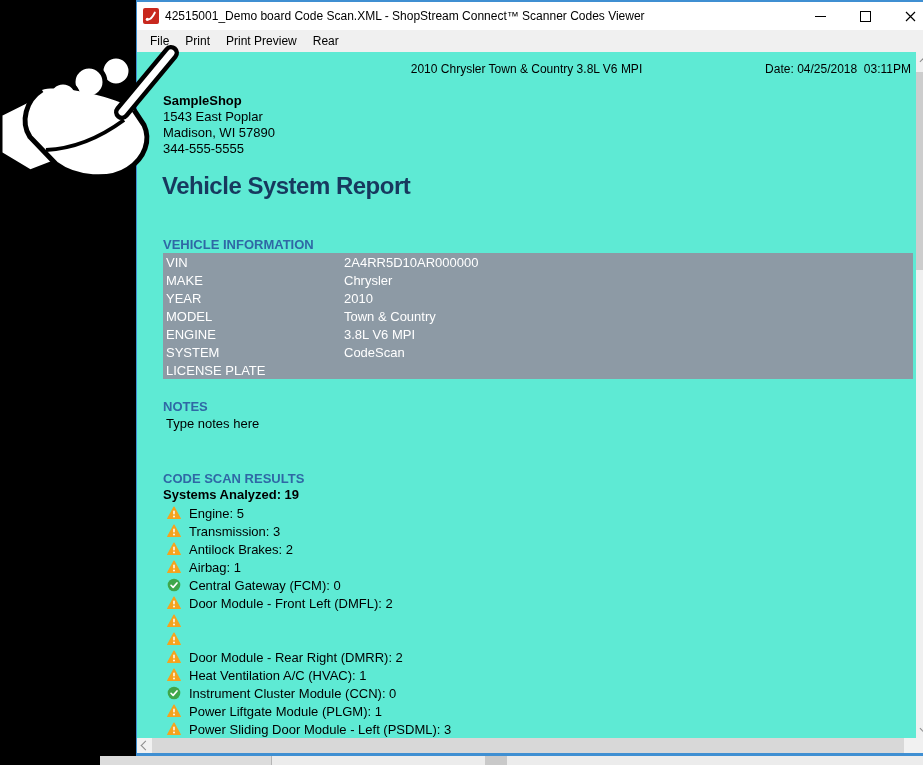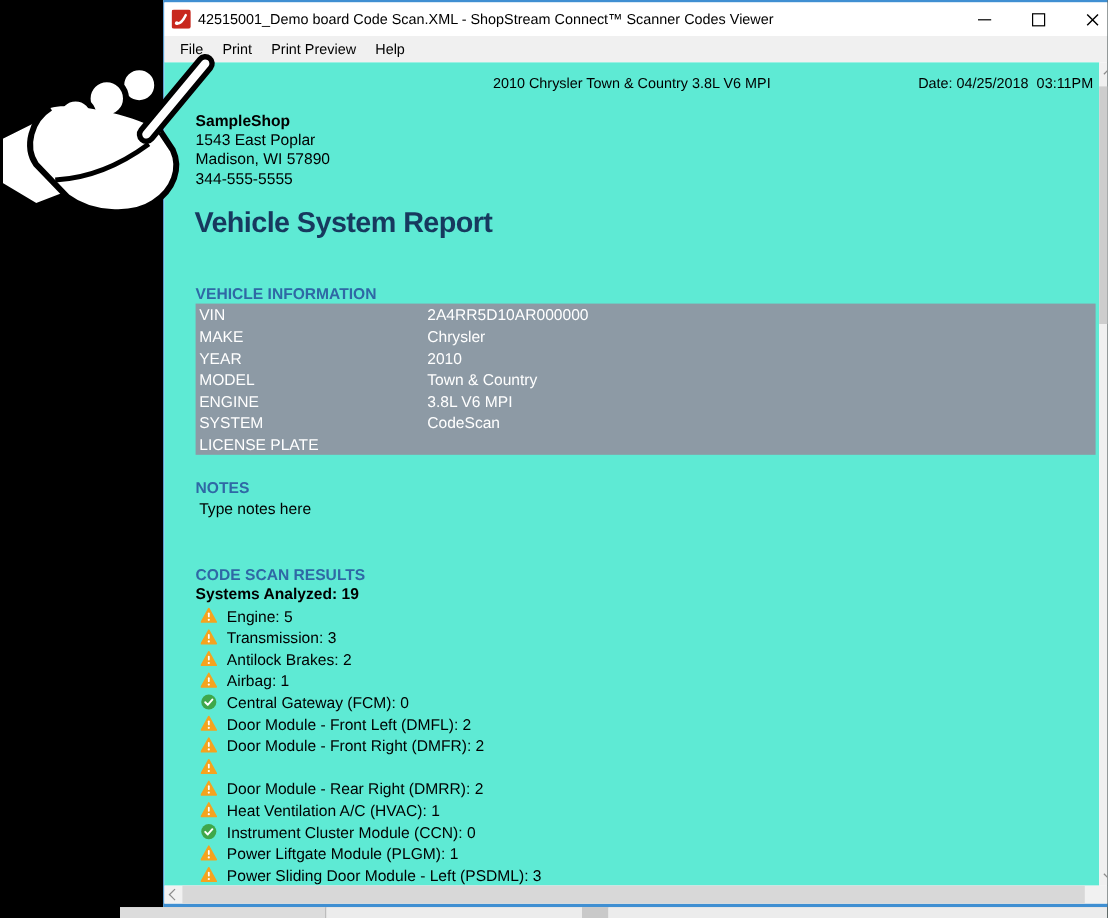--- a/index.html
+++ b/index.html
@@ -27,21 +27,21 @@
   
   .doc-head-center{position:absolute;top:10px;left:0;width:100%;text-align:center;font-size:12px;}
   .doc-head-date{position:absolute;top:10px;right:5px;font-size:12px;white-space:pre;}
   .shop{position:absolute;left:26px;top:41px;line-height:16px;font-size:13px;}
   .shop .b{font-weight:bold;}
   .report-title{position:absolute;left:25px;top:120px;font-size:24px;font-weight:bold;
                 color:var(--report-title,#17395E);letter-spacing:-0.5px;}
   .sec-head{position:absolute;left:26px;font-weight:bold;font-size:13px;color:var(--section-heading,#2F68A5);}
   .vi-head{top:185px;}
   .vi-table{position:absolute;left:26px;top:201px;width:750px;background:var(--table-bg,#8D9AA5);}
-  .vi-row{display:flex;height:18px;align-items:center;gap:12px;}
+  .vi-row{display:flex;height:18px;align-items:center;}
   .vi-label{width:178px;padding-left:3px;color:#fff;flex:none;}
   .vi-value{color:#fff;}
   .notes-head{top:347px;}
   .notes-text{position:absolute;left:29px;top:364px;}
   .cs-head{top:419px;}
   .cs-analyzed{position:absolute;left:26px;top:435px;font-weight:bold;}
   .scan-list{position:absolute;left:30px;top:452px;}
   .scan-item{height:18px;display:flex;align-items:center;}
   .scan-item .ic{width:14px;height:14px;margin-right:8px;display:none;flex:none;}
   .scan-item[data-status="warning"] .warn-icon{display:inline-block;}
@@ -107,21 +107,21 @@
             <path d="M1 1 L10 10 M10 1 L1 10" stroke="#000" stroke-width="1.2"></path>
           </svg>
         </div>
       </div>
     </div>
 
     <div class="menubar">
       <span class="menu-item">File</span>
       <span class="menu-item">Print</span>
       <span class="menu-item">Print Preview</span>
-      <span class="menu-item">Help</span>
+      <span class="menu-item">Rear</span>
     </div>
 
     <div class="main">
       <div class="doc">
 
         <div class="doc-head-center">2010 Chrysler Town &amp; Country 3.8L V6 MPI</div>
         <div class="doc-head-date">Date: 04/25/2018  03:11PM</div>
 
         <div class="shop">
           <div class="b">SampleShop</div>
@@ -204,21 +204,20 @@
           <div class="scan-item" data-status="warning">
               <svg class="ic warn-icon" viewBox="0 0 16 16">
                 <use href="#warn-tri"></use>
               </svg>
               <span>Door Module - Front Left (DMFL): 2</span>
             </div>
           <div class="scan-item" data-status="warning">
               <svg class="ic warn-icon" viewBox="0 0 16 16">
                 <use href="#warn-tri"></use>
               </svg>
-              <span>Door Module - Front Right (DMFR): 2</span>
             </div>
           <div class="scan-item" data-status="warning">
               <svg class="ic warn-icon" viewBox="0 0 16 16">
                 <use href="#warn-tri"></use>
               </svg>
             </div>
           <div class="scan-item" data-status="warning">
               <svg class="ic warn-icon" viewBox="0 0 16 16">
                 <use href="#warn-tri"></use>
               </svg>

